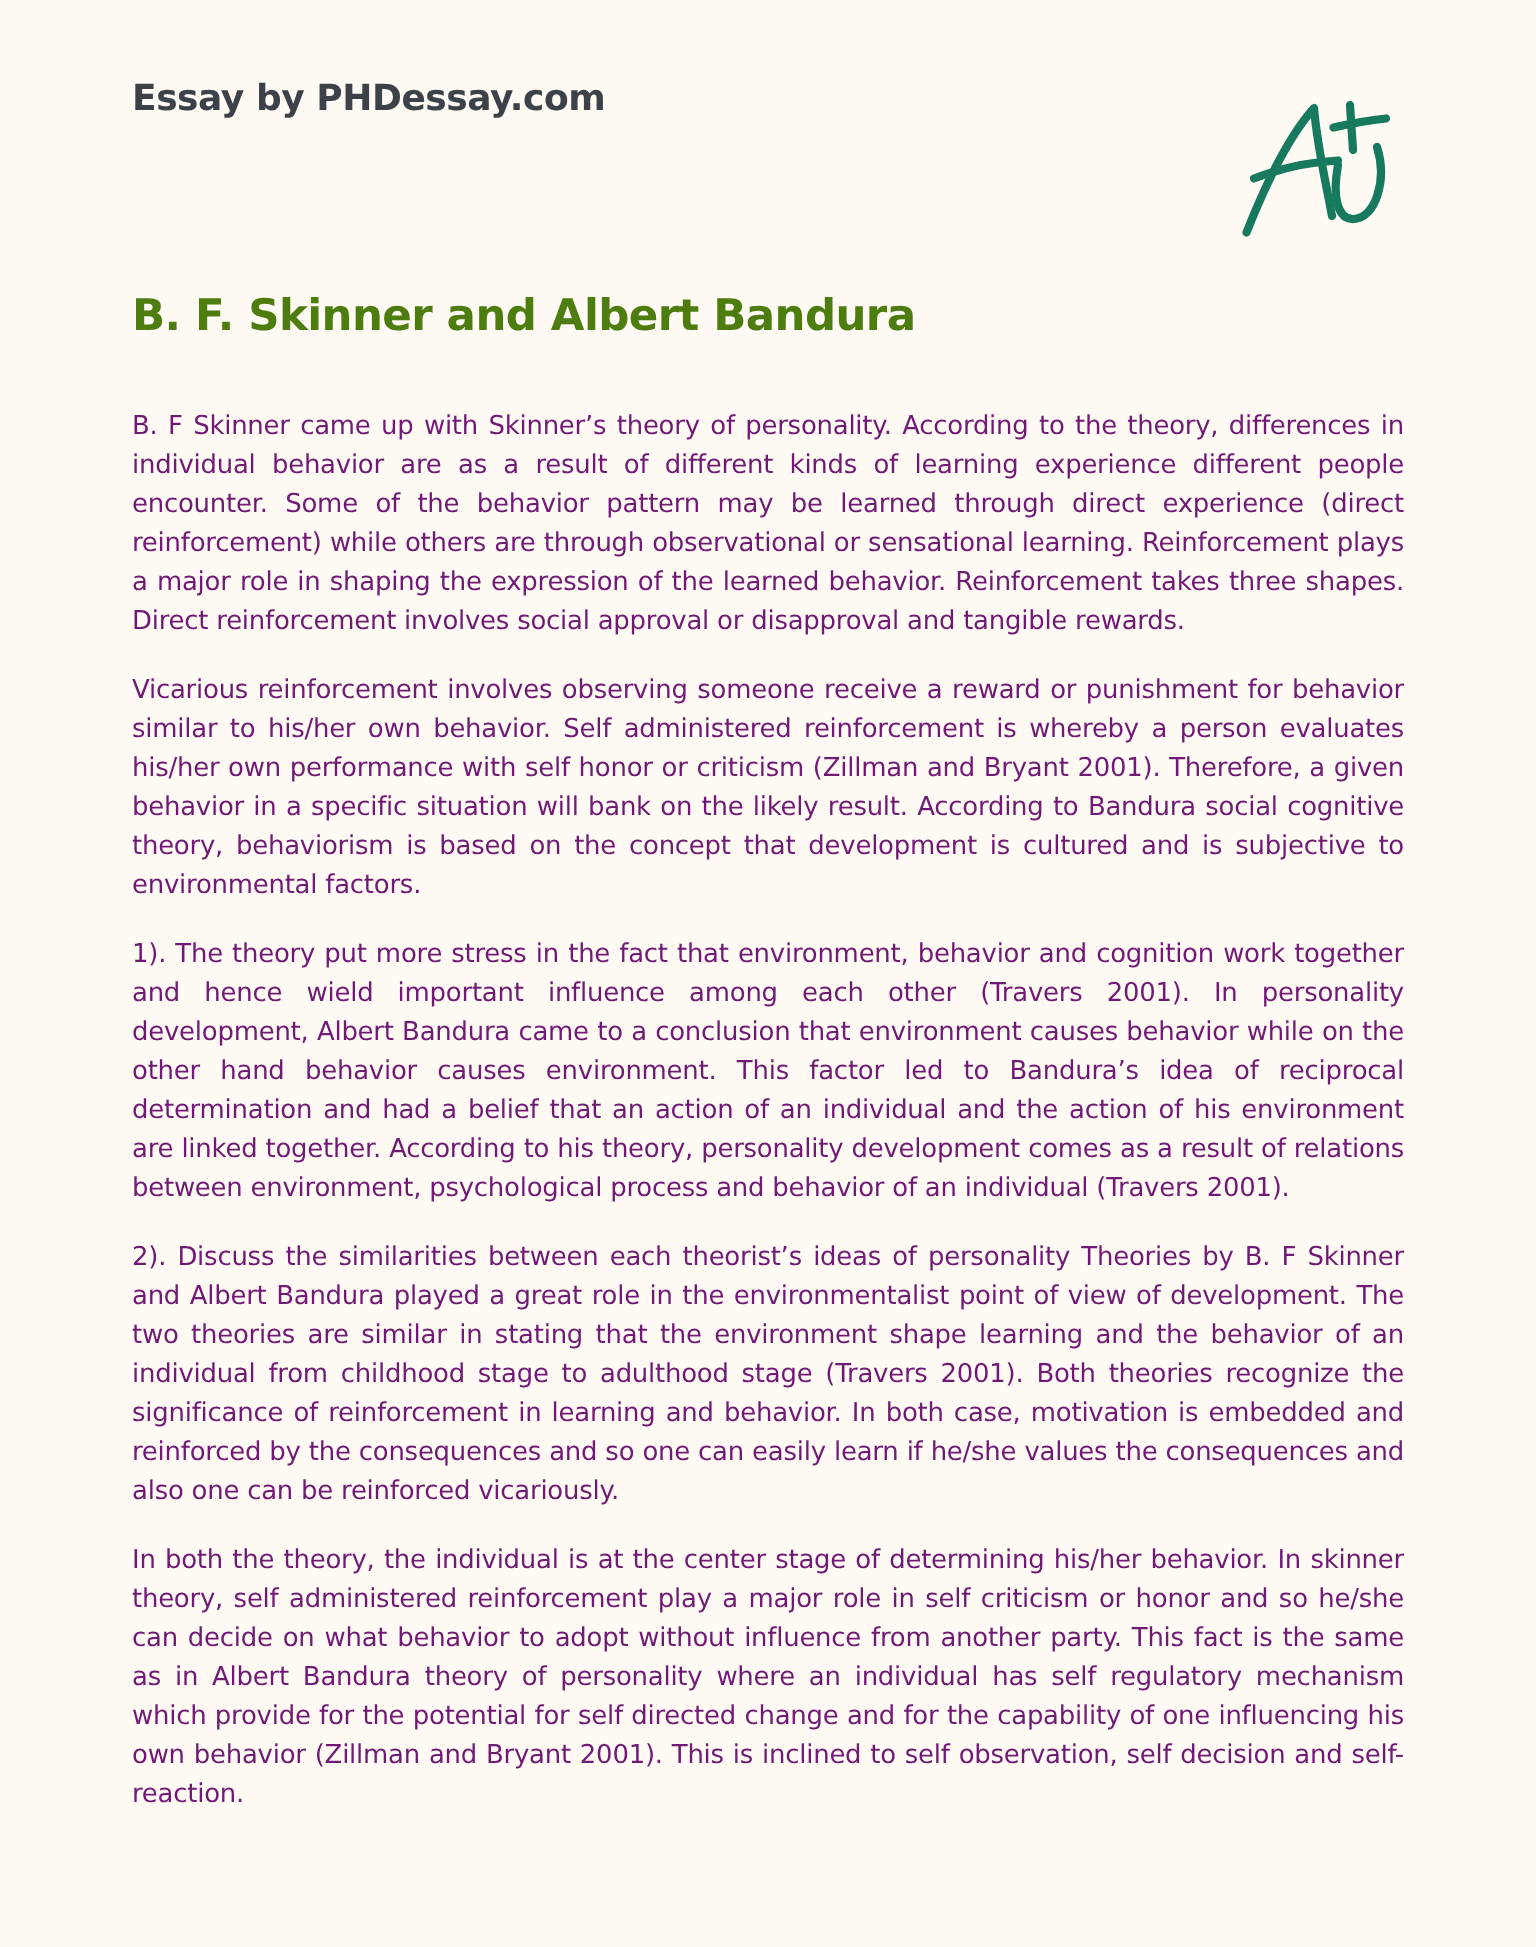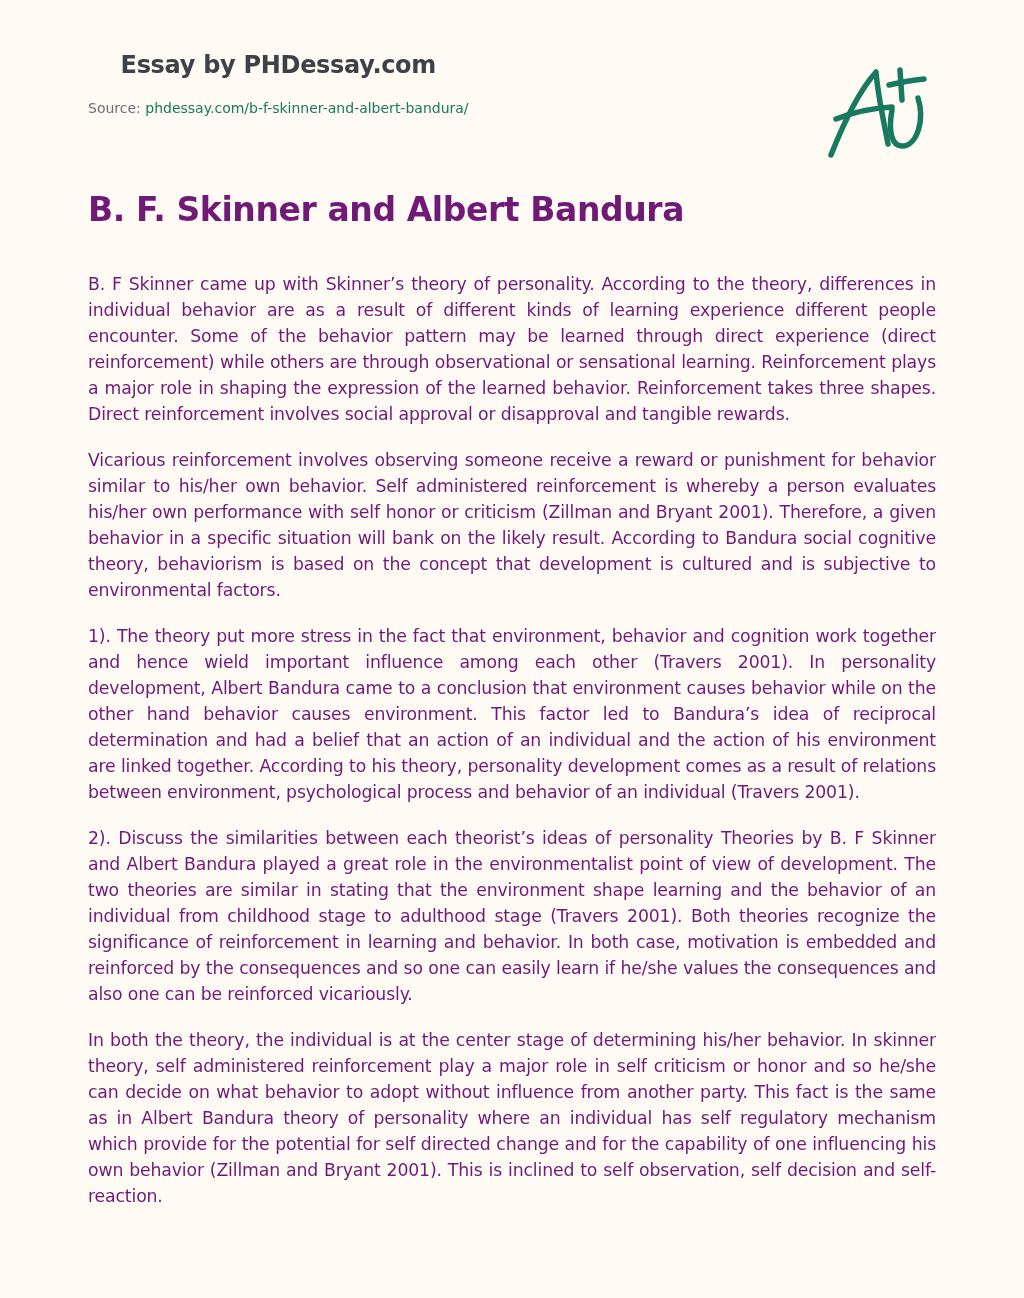--- a/index.html
+++ b/index.html
@@ -12,21 +12,20 @@
       height: 1298px;
       overflow: hidden;
       position: relative;
       font-family: "DejaVu Sans", sans-serif;
       color: #1c1c1c;
     }
     .header {
       position: absolute;
       left: 88px;
       top: 48px;
-      text-align: center;
     }
     .brand {
       font-family: "DejaVu Sans", sans-serif;
       font-weight: bold;
       font-size: 24px;
       color: #3d4249;
       letter-spacing: -0.3px;
       margin: 0;
       line-height: 34px;
     }
@@ -47,23 +46,23 @@
       width: 110px;
       height: 100px;
     }
     .title {
       position: absolute;
       left: 88px;
       top: 190px;
       margin: 0;
       font-family: "DejaVu Sans", sans-serif;
       font-weight: bold;
-      font-size: 33px;
+      font-size: 29px;
       line-height: 40px;
-      color: #701a75;
+      color: #4d7c0f;
       letter-spacing: -0.4px;
     }
     .content {
       position: absolute;
       left: 88px;
       top: 271px;
       width: 848px;
       height: 978px;
       overflow: hidden;
     }
@@ -74,24 +73,20 @@
       text-align: justify;
       color: #701a75;
       letter-spacing: -0.15px;
     }
   </style>
 </head>
 <body>
 
 <div class="header">
   <h2 class="brand">Essay by PHDessay.com</h2>
-  <div class="source">
-    <span>Source:</span>
-    <a>phdessay.com/b-f-skinner-and-albert-bandura/</a>
-  </div>
 </div>
 
 <div class="logo">
   <svg width="110" height="100" viewBox="0 0 110 100" fill="none" stroke="#177a5e" stroke-width="5.5" stroke-linecap="round" stroke-linejoin="round">
     <path d="M9 93 C 22 60, 38 28, 54 10 C 56 35, 62 60, 66 82"></path>
     <path d="M14 57 C 32 50, 52 46, 70 45"></path>
     <path d="M70 48 C 66 70, 70 84, 80 84 C 95 84, 103 58, 96 36"></path>
     <path d="M78 8 L 80 38"></path>
     <path d="M67 23 C 80 20, 92 18, 102 17"></path>
   </svg>

